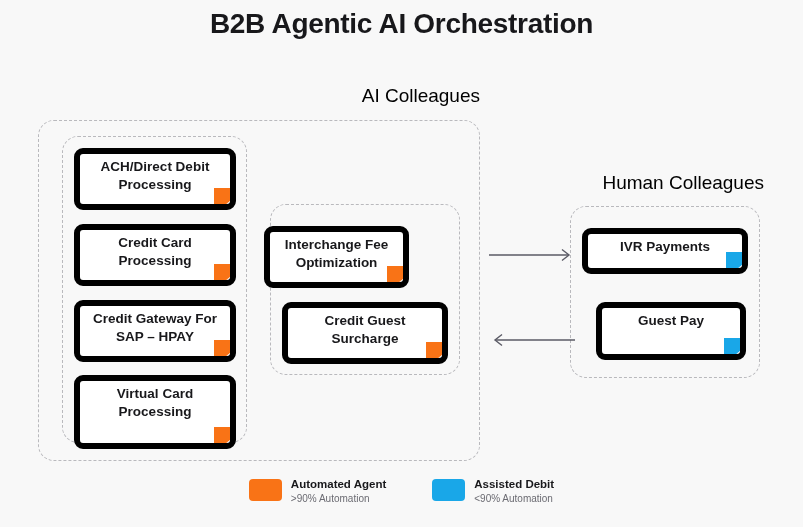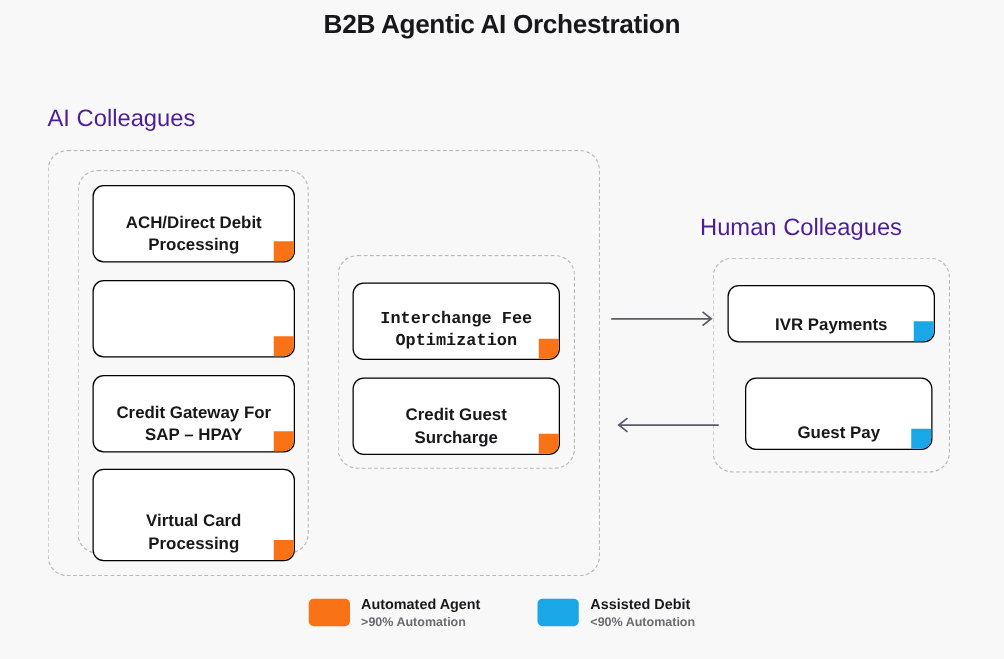--- a/index.html
+++ b/index.html
@@ -22,33 +22,33 @@
     height: 527px;
   }
 
   
   .page-title {
     position: absolute;
     left: 0;
     top: 8px;
     width: 803px;
     text-align: center;
-    font-size: 21px;
+    font-size: 28px;
     font-weight: bold;
     letter-spacing: -0.3px;
     color: #18181b;
   }
 
   
   .group-caption {
     position: absolute;
     font-size: 19px;
     font-weight: normal;
-    color: #4c1d95;
-    text-align: left;
+    color: #000000;
+    text-align: right;
     white-space: nowrap;
   }
   #caption-ai {
     left: 38px;
     top: 85px;
     width: 442px;
   }
   #caption-human {
     left: 560px;
     top: 172px;
@@ -65,25 +65,25 @@
   }
   #ai-outer  { left: 38px;  top: 120px; width: 442px; height: 341px; }
   #ai-inner  { left: 62px;  top: 136px; width: 185px; height: 307px; }
   #ai-middle { left: 270px; top: 204px; width: 190px; height: 171px; }
   #human-box { left: 570px; top: 206px; width: 190px; height: 172px; }
 
   
   .card {
     position: absolute;
     background: #ffffff;
-    border: 1px solid #000000;
+    border: 6px solid #000000;
     border-radius: 9px;
     box-sizing: border-box;
     display: flex;
-    align-items: flex-end;
+    align-items: flex-start;
     justify-content: center;
     text-align: center;
     font-size: 13.5px;
     font-weight: bold;
     line-height: 1.35;
     color: #18181b;
     padding: 4px 8px;
     overflow: hidden;
   }
   .card .card-label { display: block; }
@@ -100,21 +100,21 @@
   .tab-orange { background: #f97316; }
   .tab-blue   { background: #19a7e8; }
 
   
   #card-ach   { left: 74px; top: 148px; width: 162px; height: 62px; }
   #card-cc    { left: 74px; top: 224px; width: 162px; height: 62px; }
   #card-pg    { left: 74px; top: 300px; width: 162px; height: 62px; }
   #card-vc    { left: 74px; top: 375px; width: 162px; height: 74px; }
 
   
-  #card-ifo   { left: 282px; top: 226px; width: 166px; height: 62px; font-family: Liberation Mono, monospace; }
+  #card-ifo   { left: 264px; top: 226px; width: 145px; height: 62px; }
   #card-ccs   { left: 282px; top: 302px; width: 166px; height: 62px; }
 
   
   #card-ivr   { left: 582px; top: 228px; width: 166px; height: 46px; }
   #card-gp    { left: 596px; top: 302px; width: 150px; height: 58px; }
 
   
   .arrow-svg {
     position: absolute;
     overflow: visible;
@@ -149,21 +149,21 @@
   .sw-blue   { background: #19a7e8; }
   .legend-text { display: flex; flex-direction: column; line-height: 1.12; }
   .legend-title {
     font-size: 11.5px;
     font-weight: bold;
     color: #18181b;
     white-space: nowrap;
   }
   .legend-sub {
     font-size: 10px;
-    font-weight: bold;
+    font-weight: normal;
     color: #6b6b72;
     white-space: nowrap;
     margin-top: 2px;
   }
 </style>
 </head>
 <body>
 
 <div id="canvas">
 
@@ -180,20 +180,21 @@
   <div class="dashed-box" id="ai-middle"></div>
 
   <div class="dashed-box" id="human-box"></div>
 
   <div class="card" id="card-ach">
     <span class="card-label">ACH/Direct Debit Processing</span>
     <span class="corner-tab tab-orange"></span>
   </div>
 
   <div class="card" id="card-cc">
+    <span class="card-label">Credit Card Processing</span>
     <span class="corner-tab tab-orange"></span>
   </div>
 
   <div class="card" id="card-pg">
     <span class="card-label">Credit Gateway For SAP – HPAY</span>
     <span class="corner-tab tab-orange"></span>
   </div>
 
   <div class="card" id="card-vc">
     <span class="card-label">Virtual Card Processing</span>

